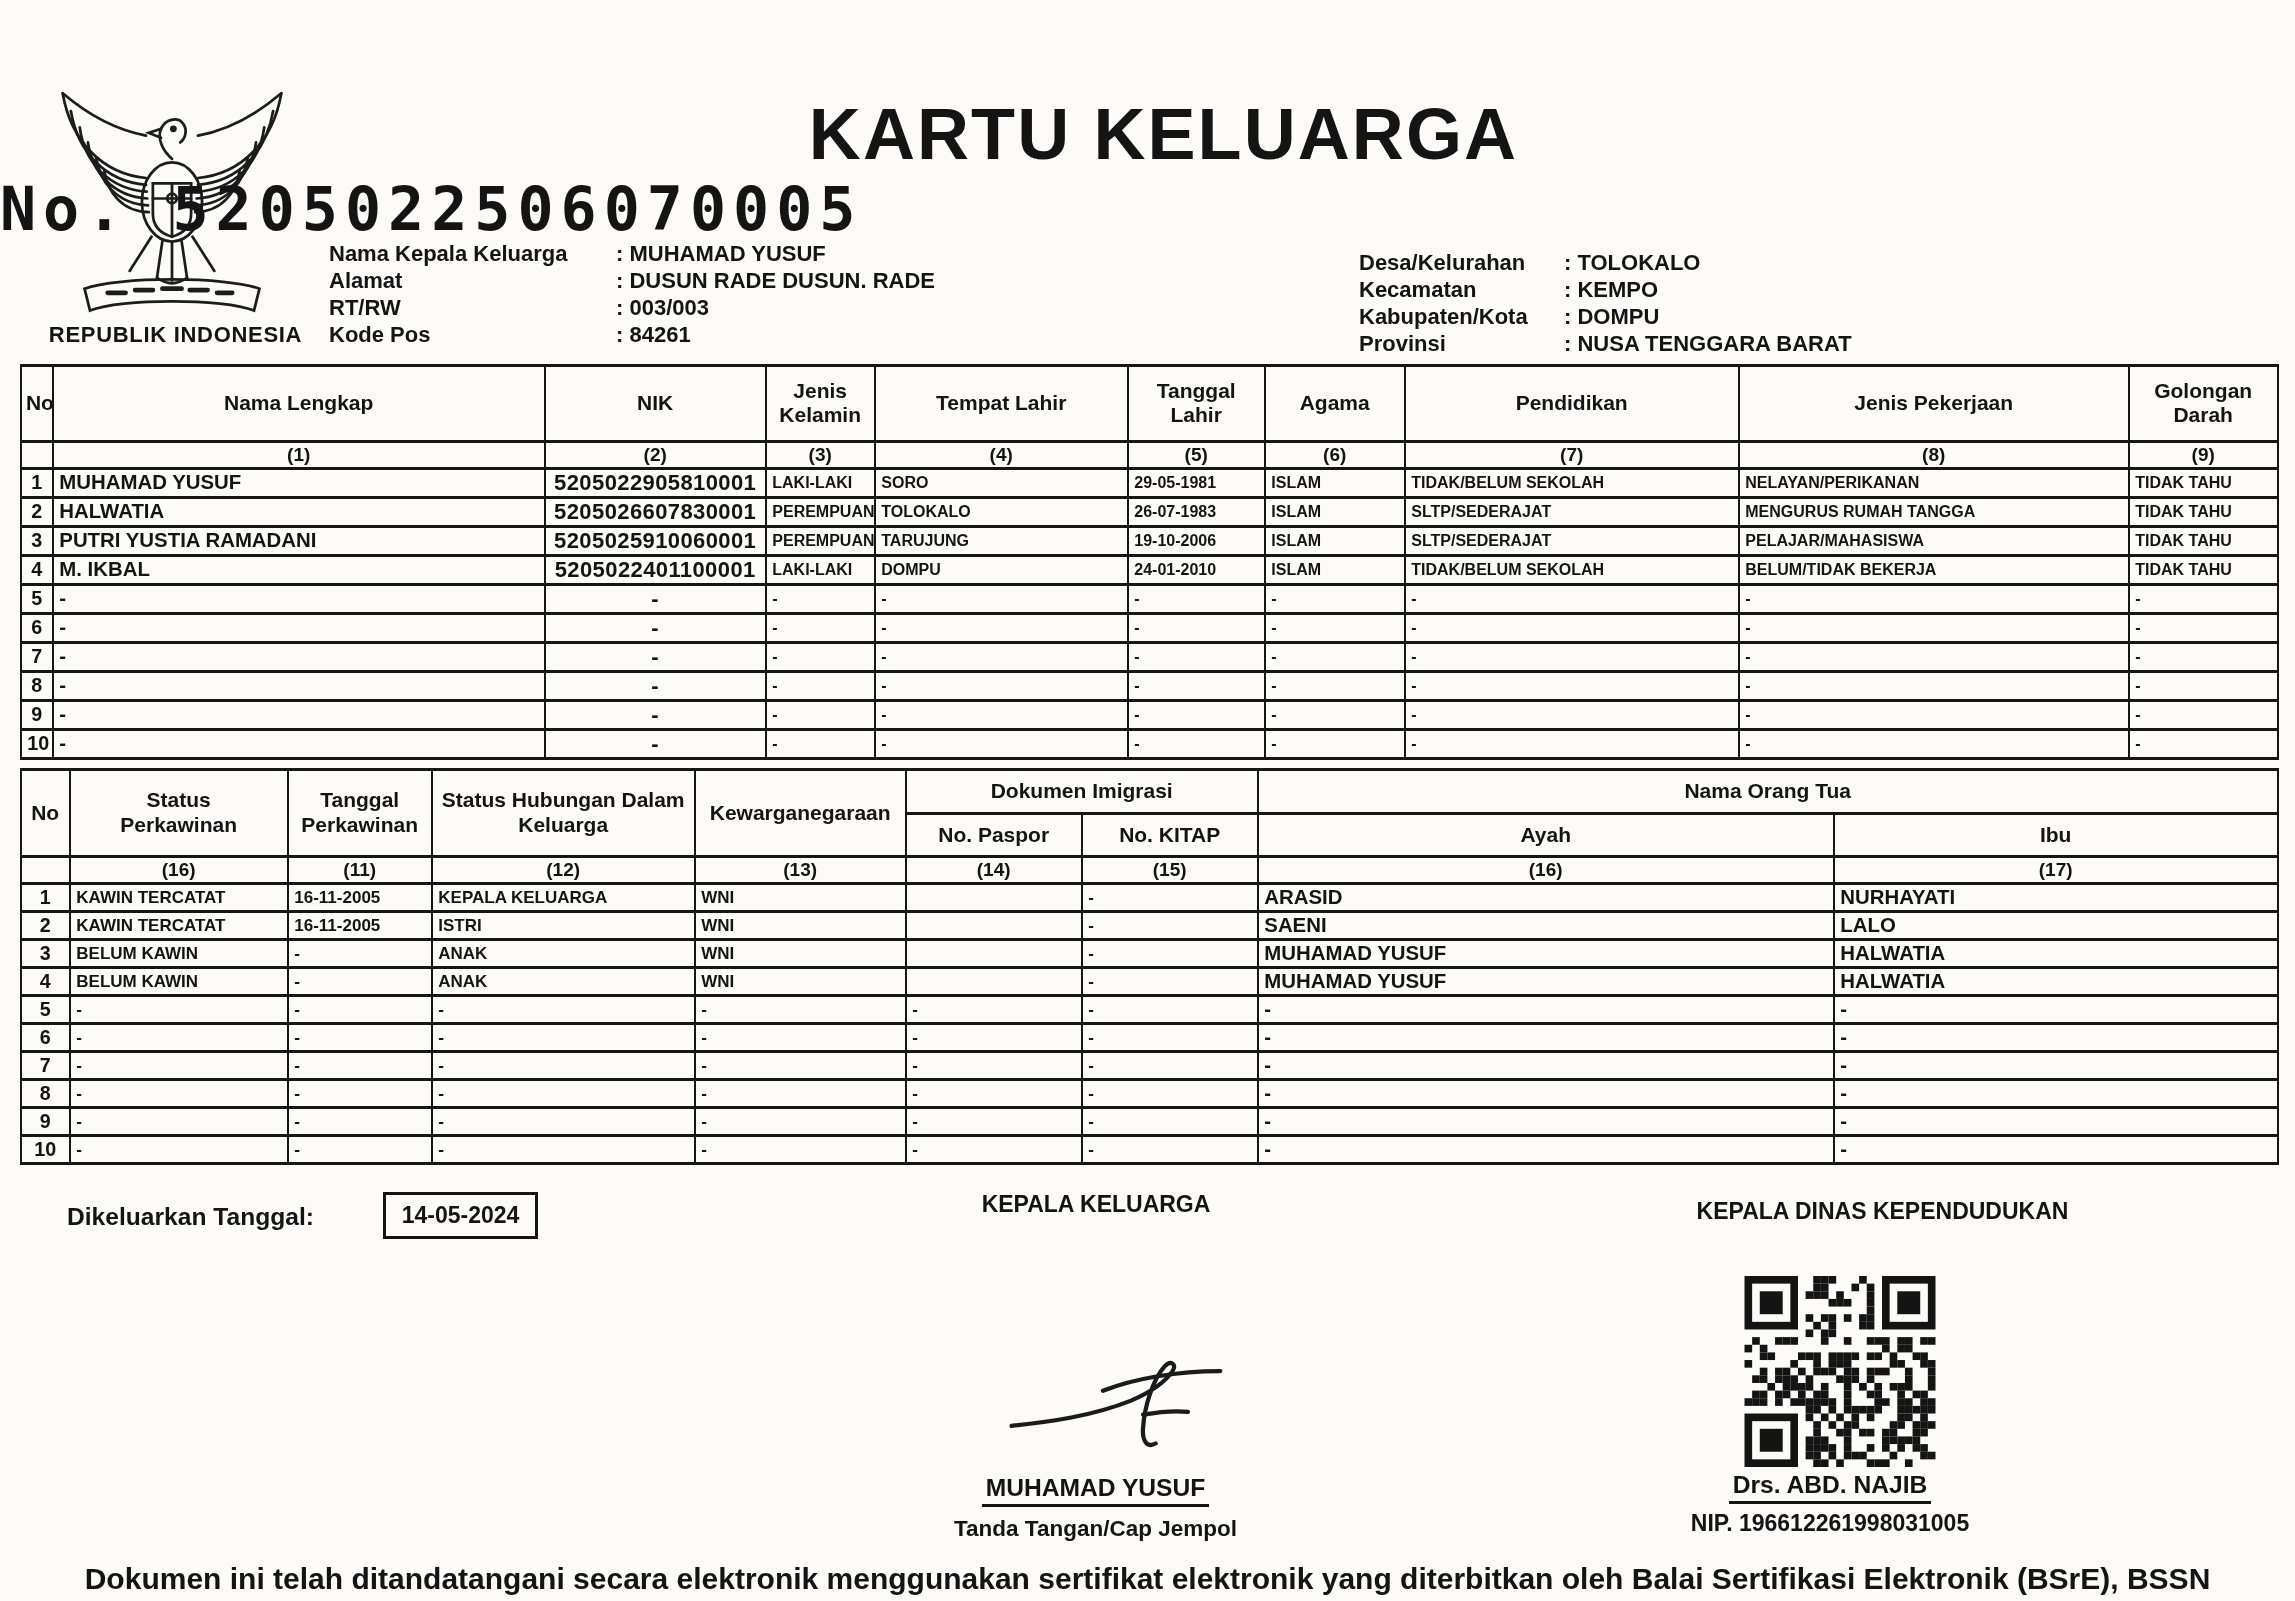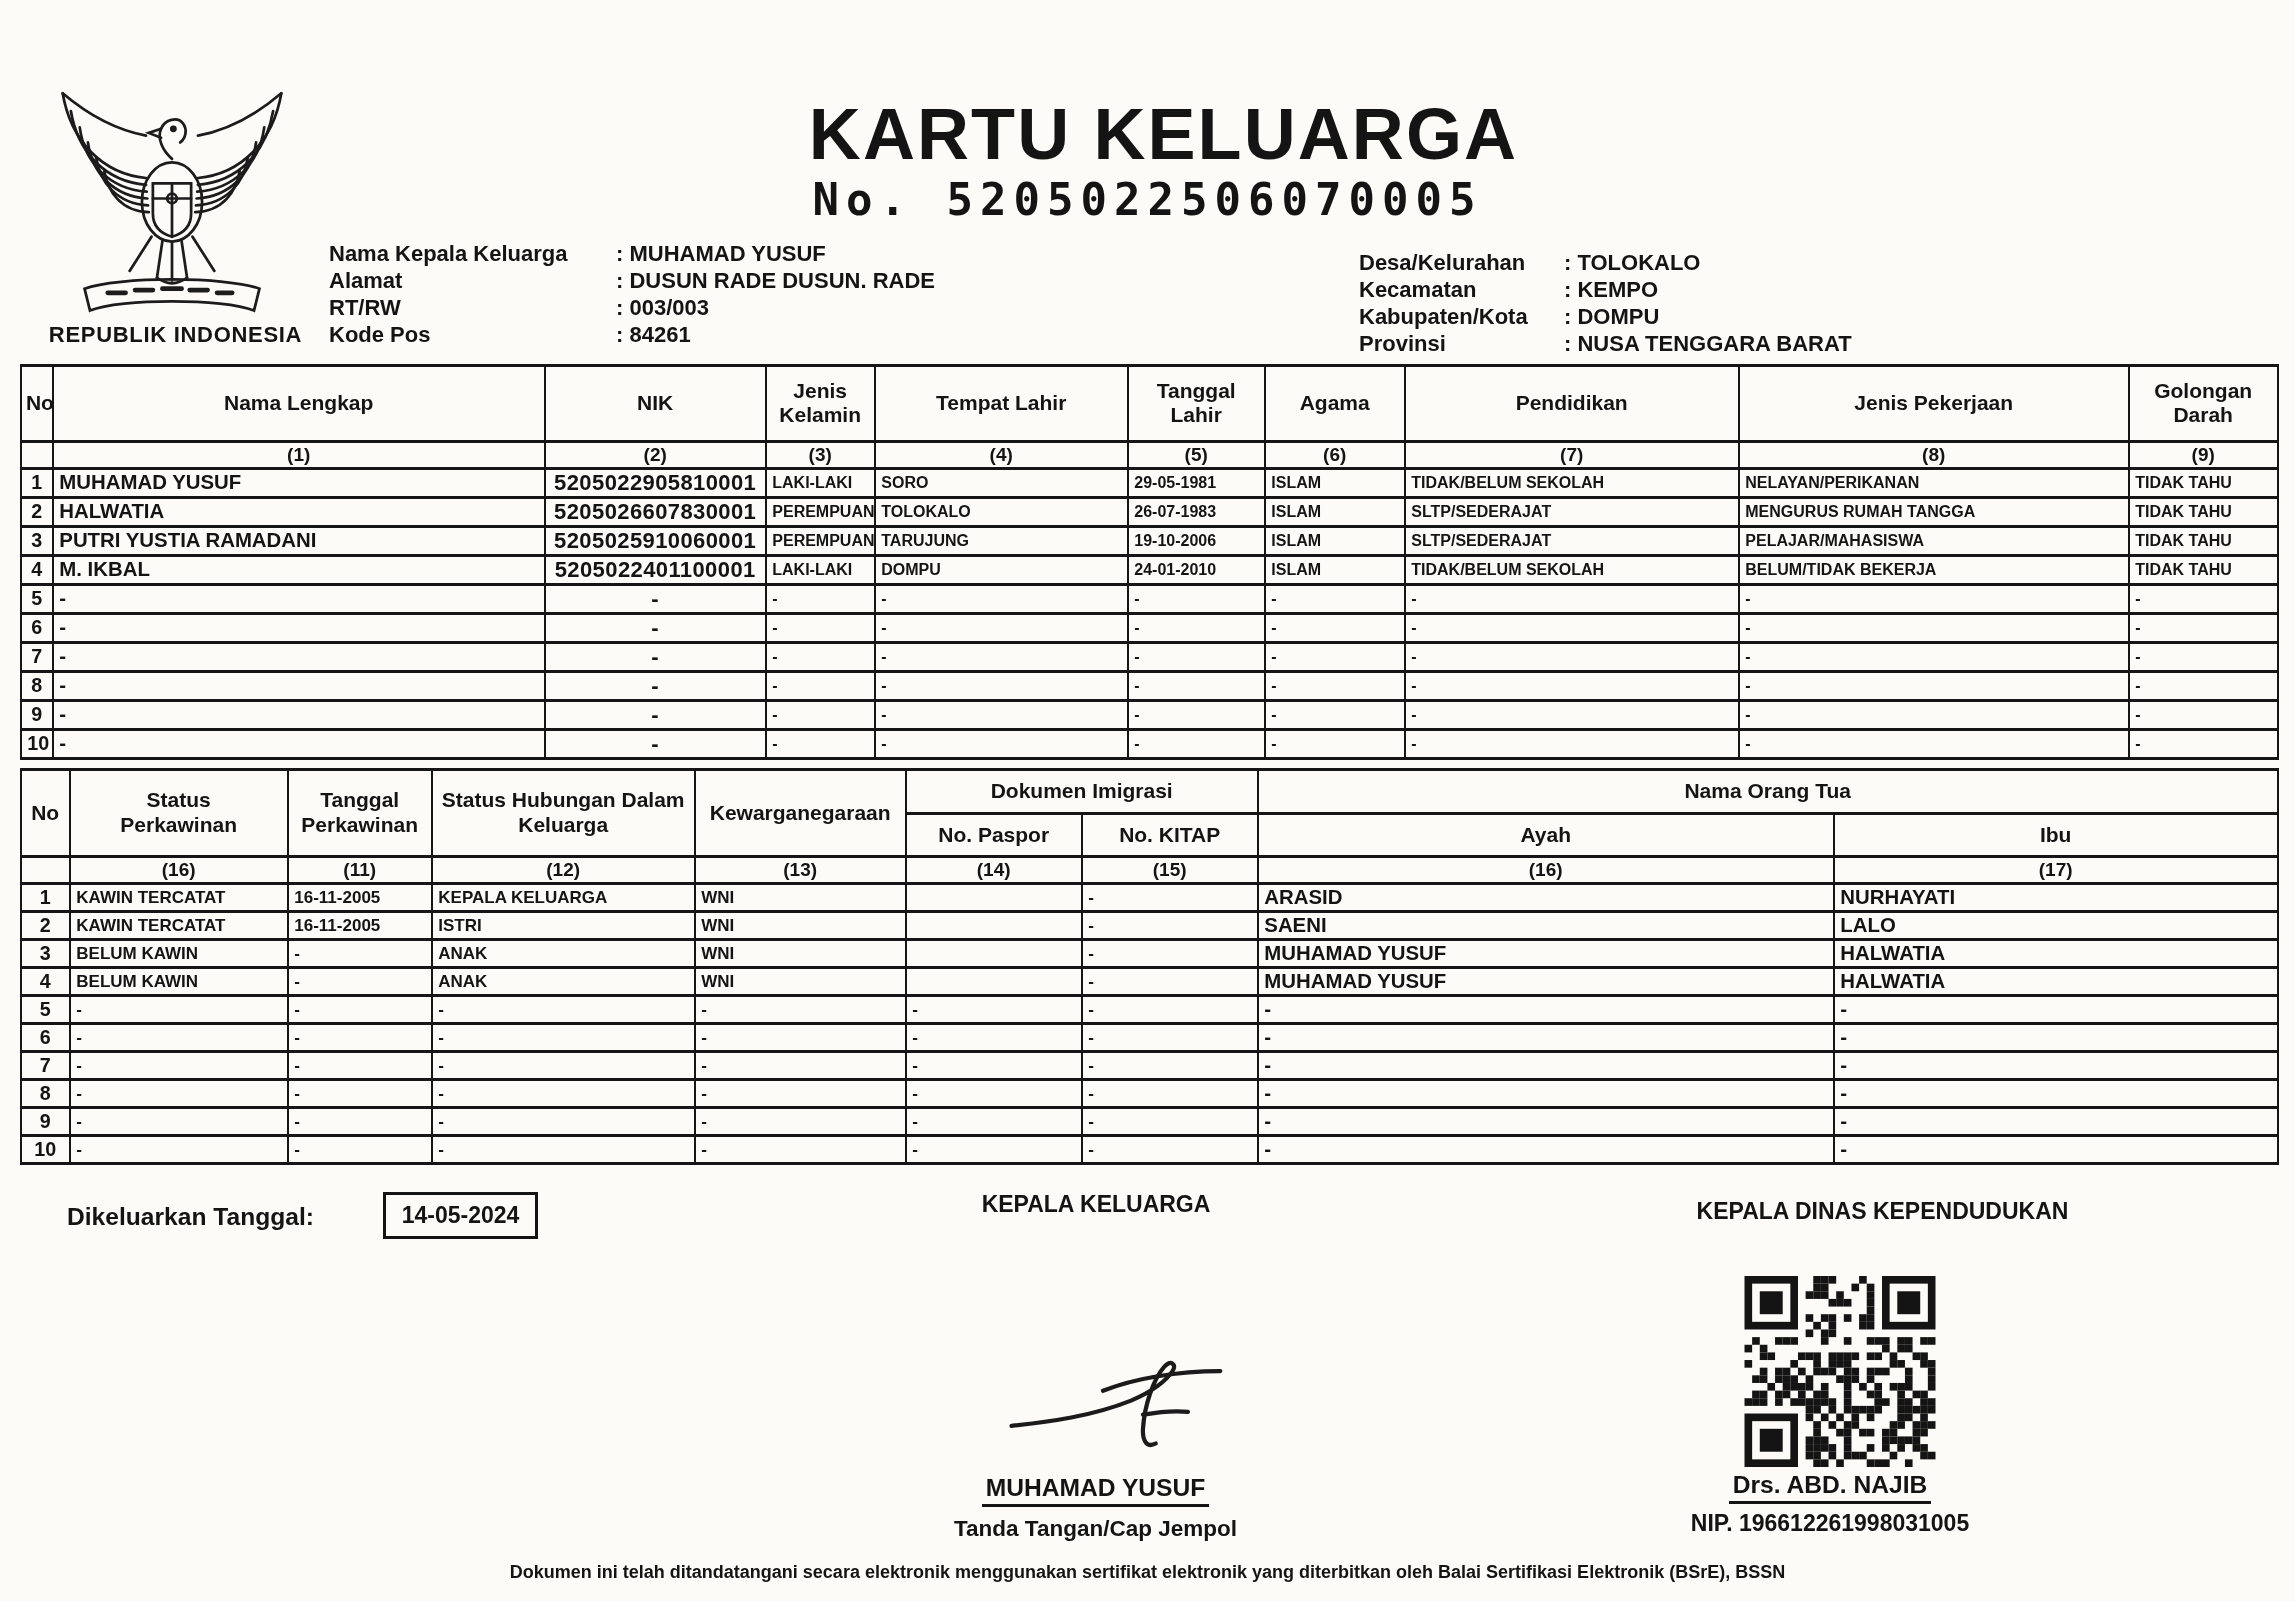--- a/index.html
+++ b/index.html
@@ -7,22 +7,22 @@
     position:relative;width:2295px;height:1602px;background:#fcfbf7;
     font-family:"Liberation Sans",sans-serif;color:#141414;overflow:hidden;
   }
   
   .emblem{position:absolute;left:49px;top:74px;width:246px;height:249px;}
   .emblem svg{width:100%;height:100%;}
   .emblem-caption{position:absolute;left:42px;top:322px;width:267px;text-align:center;
     font-size:22px;font-weight:800;letter-spacing:0.7px;}
   .title{position:absolute;left:0;right:0;top:93px;text-align:center;
     font-size:72px;font-weight:800;letter-spacing:2.1px;padding-left:32px;}
-  .doc-number{position:absolute;left:0;right:0;top:174px;text-align:center;
-    font-family:"DejaVu Sans Mono",monospace;font-weight:bold;font-size:44px;letter-spacing:7px;}
+  .doc-number{position:absolute;left:0;right:0;top:174px;
+    font-family:"DejaVu Sans Mono",monospace;font-weight:bold;font-size:60px;letter-spacing:7px;}
   .hdr{position:absolute;font-size:22px;}
   .hdr-left{left:329px;top:240px;width:913px;}
   .hdr-right{left:1359px;top:249px;width:878px;}
   .hrow{display:flex;height:27px;align-items:center;}
   .hdr .hrow:first-of-type{}
   .hlabel{font-weight:600;}
   .hdr-left .hlabel{width:287px;flex:none;}
   .hdr-right .hlabel{width:205px;flex:none;}
   .hvalue{font-weight:700;white-space:nowrap;}
   
@@ -58,21 +58,21 @@
   .sign-name-left{position:absolute;left:899px;width:393px;top:1474px;text-align:center;
     font-size:24.6px;font-weight:700;}
   .sign-name-left span,.sign-name-right span{border-bottom:3.5px solid #141414;padding:0 4.2px 2.8px 4.2px;}
   .sign-cap-left{position:absolute;left:899px;width:393px;top:1516px;text-align:center;
     font-size:22.5px;font-weight:600;}
   .sign-name-right{position:absolute;left:1630px;width:400px;top:1471px;text-align:center;
     font-size:24.6px;font-weight:700;}
   .sign-nip-right{position:absolute;left:1630px;width:400px;top:1510px;text-align:center;
     font-size:23px;font-weight:700;}
   .disclaimer{position:absolute;left:0;right:0;top:1562px;text-align:center;
-    font-size:18px;font-weight:600;}
+    font-size:30px;font-weight:600;}
 </style>
 </head>
 <body>
 
 <div class="page">
 
   <div class="emblem">
     <svg viewBox="0 0 360 360">
       <g fill="none" stroke="#1c1c1c" stroke-width="4" stroke-linecap="round">
         <path d="M142 150 C 78 144 32 96 20 26"></path>

